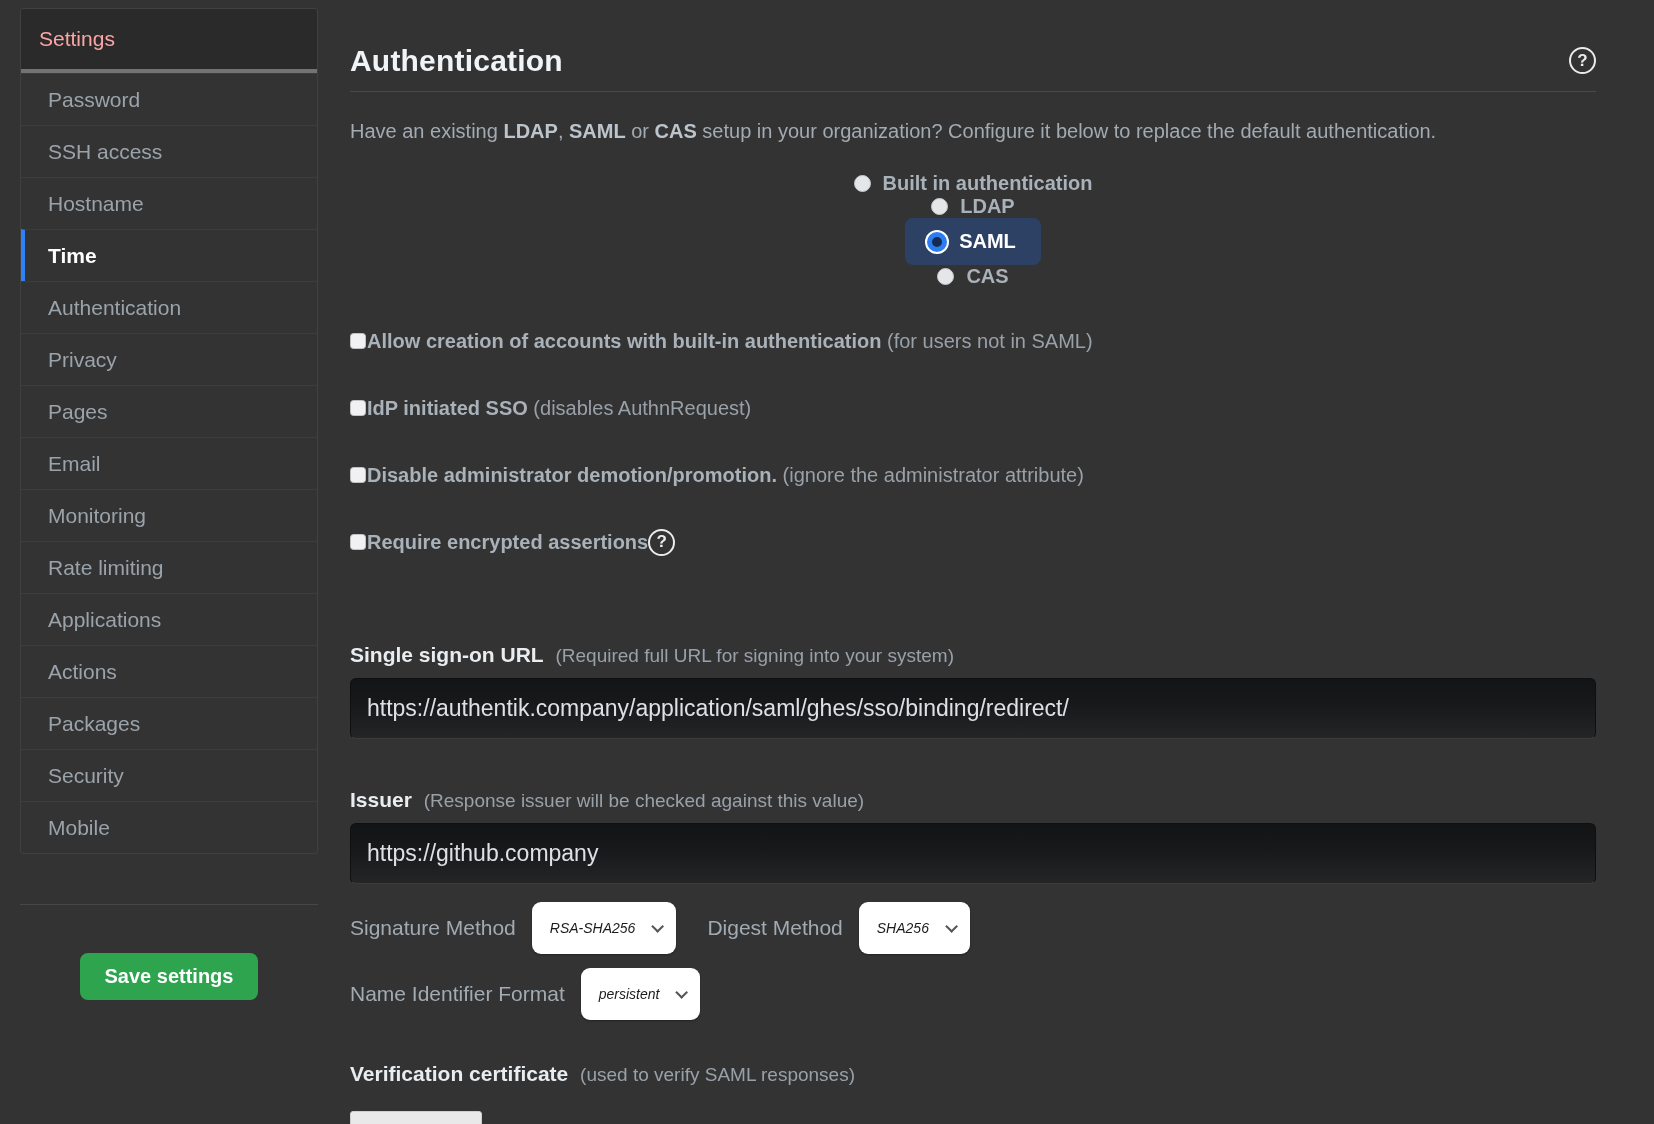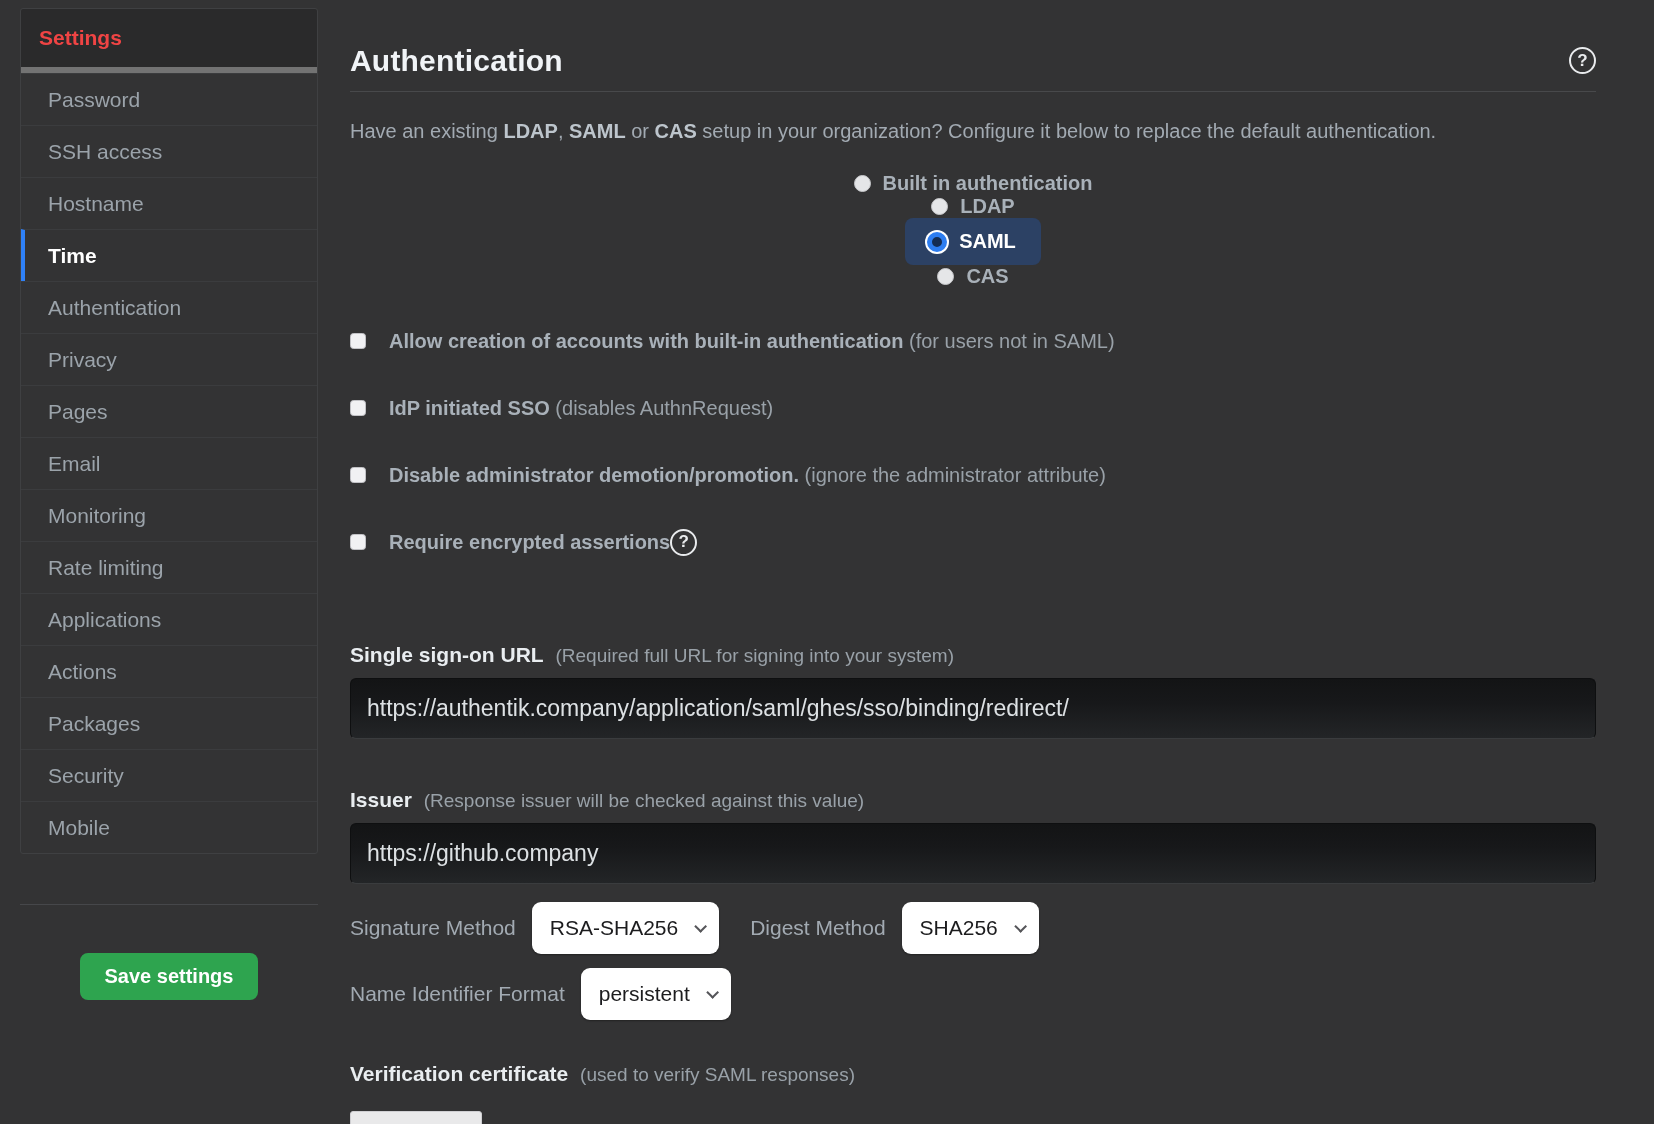--- a/index.html
+++ b/index.html
@@ -9,23 +9,23 @@
     font-family:"Liberation Sans","DejaVu Sans",sans-serif;
     color:#e6e9ec;
     overflow:hidden;
     position:relative;
   }
 
   
   .sidebar { position:absolute; left:20px; top:8px; width:298px; }
   .nav-box { border:1px solid #3f4042; border-radius:3px; background:#333334; }
   .nav-header {
-    background:#2a2a2b; color:#ef4444; font-size:21px;
+    background:#2a2a2b; color:#fca5a5; font-size:21px;
     padding:0 18px; height:64px; display:flex; align-items:center;
-    border-bottom:6px solid #737373; border-radius:3px 3px 0 0;font-weight:bold;
+    border-bottom:4px solid #737373; border-radius:3px 3px 0 0;
   }
   .nav-item {
     height:52px; display:flex; align-items:center;
     padding-left:27px; font-size:21px; color:#9ba3aa;
     border-top:1px solid #3b3c3e; cursor:pointer; position:relative;
   }
   .nav-item:first-of-type { border-top:none; }
   .nav-item.active { color:#ffffff; font-weight:bold; padding-left:23px;
     border-left:4px solid #2f81f7; }
   .sidebar-divider { border:none; border-top:1px solid #46474a; margin-top:50px; }
@@ -62,21 +62,21 @@
   .radio.checked { width:20px; height:20px; background:#142c52;
     border:5px solid #2d7df0; box-shadow:0 0 0 2px #ffffff; }
   .gap1 { width:66px; } .gap2 { width:45px; } .gap3 { width:47px; }
   .saml-chip { background:#2c4164; border-radius:8px; padding:12px 25px 12px 22px; }
   .saml-chip .lbl { color:#ffffff; font-weight:bold; }
 
   
   .checkbox-list { margin-top:39px; }
   .cb-row { display:flex; align-items:center; margin-bottom:39px; height:28px; }
   .cb-row:last-child { margin-bottom:0; }
-  .cb-left { display:flex; align-items:center; gap:23px; }
+  .cb-left { display:flex; align-items:center; gap:1px; }
   .checkbox { width:16px; height:16px; background:#f1f1f3; border:1px solid #c2c2c6;
     border-radius:3.5px; cursor:pointer; flex:0 0 auto; }
   .cb-text { font-size:20px; color:#a9b1b9; }
   .cb-text b { font-weight:600; }
   .cb-text .note { font-weight:normal; color:#99a1a8; }
 
   
   .field-label { font-size:21px; }
   .field-label b { color:#e9edf0; font-weight:bold; }
   .field-label .note { font-size:19px; color:#99a1a8; margin-left:6px; }
@@ -94,21 +94,21 @@
   .select-row { display:flex; align-items:center; }
   .row-methods { margin-top:18px; }
   .row-nameid { margin-top:14px; }
   .inline-label { font-size:21px; color:#a2aab2; }
   .select {
     background:#ffffff; border-radius:9px; height:52px;
     display:flex; align-items:center; gap:16px;
     padding:0 16px 0 18px; cursor:pointer;
     box-shadow:0 1px 2px rgba(0,0,0,0.35);
   }
-  .select .sel-value { color:#1c1c1e; font-size:21px; }
+  .select .sel-value { color:#1c1c1e; font-size:14px;font-style:italic; }
   .chevron { width:9px; height:9px; border-right:2px solid #555559;
     border-bottom:2px solid #555559; transform:rotate(45deg) translateY(-3px); }
   .ml16 { margin-left:16px; } .ml30 { margin-left:31px; }
 
   .group-cert { margin-top:42px; }
   .file-row { margin-top:25px; display:flex; align-items:center; gap:13px; }
   .file-btn {
     background:#e9e9ea; color:#161618; font-size:20px; font-family:inherit;
     border:1px solid #cfcfd2; border-radius:3px; height:60px; padding:0 15px;
     cursor:pointer;

